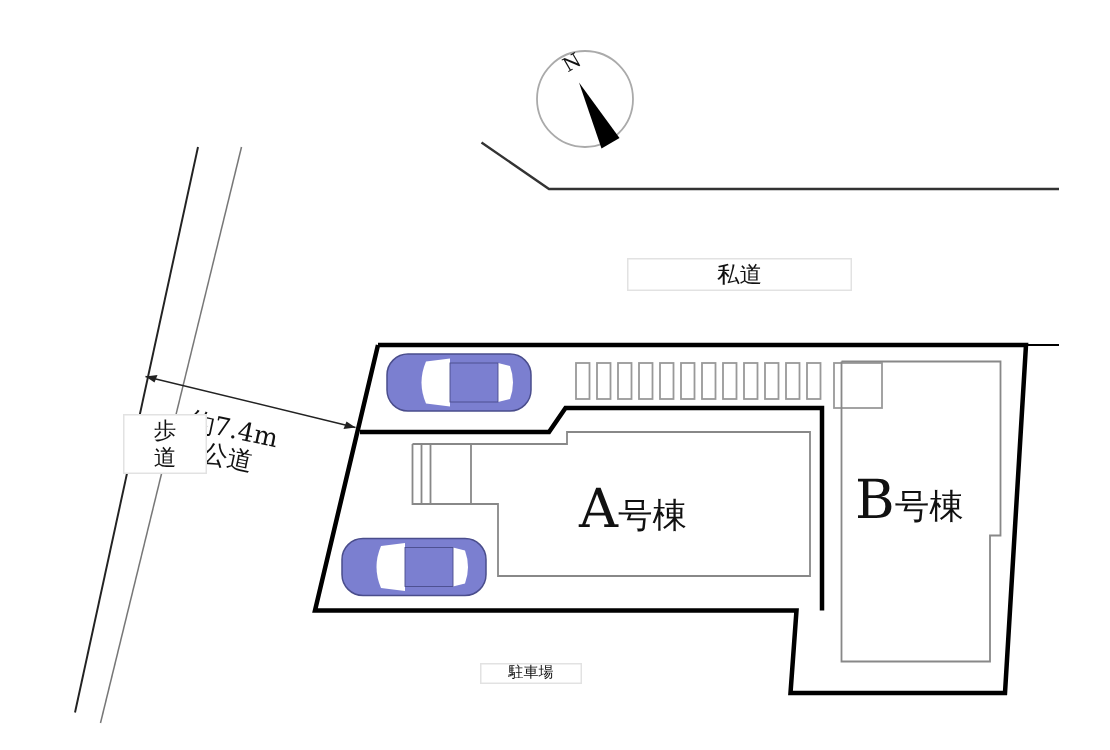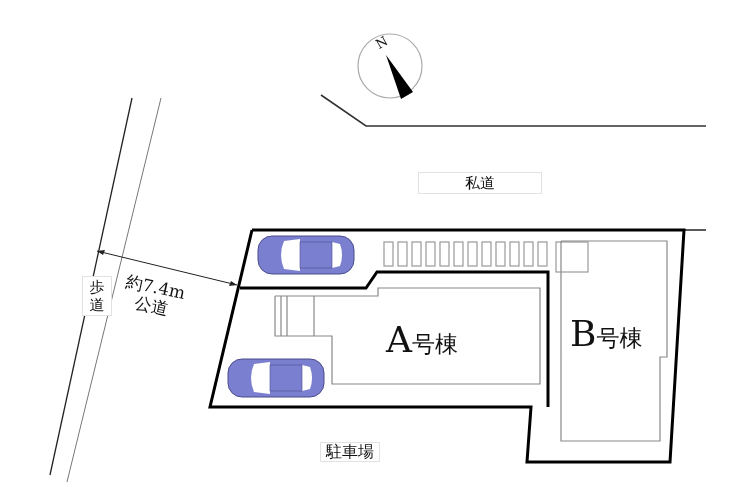--- a/index.html
+++ b/index.html
@@ -1,24 +1,24 @@
 <!DOCTYPE html>
 <html><head>
   <meta charset="utf-8">
   <style>
     html, body { margin: 0; padding: 0; background: #ffffff; }
     body { width: 740px; height: 500px; overflow: hidden; position: relative;
            font-family: "DejaVu Serif", "Liberation Serif", serif; }
     #stage { position: absolute; left: 0; top: 0; width: 740px; height: 500px; }
     .lbl { position: absolute; color: #111; white-space: nowrap; line-height: 1; }
-    .boxed { background: #fff; border: 1px solid #e2e2e2; padding: 1px 5px; }
+    .boxed { background: #fff; border: 1px solid #e2e2e2; padding: 1px 18px; }
     .private-road { left: 418px; top: 172px; width: 112px; text-align: center; font-size: 15px; line-height: 18px; }
     .public-road { left: 128px; top: 272px; font-size: 17px; transform: rotate(12deg); transform-origin: left top; text-align: center; line-height: 19px; }
     .sidewalk { left: 82px; top: 276px; font-size: 15px; width: 18px; line-height: 18px; text-align: center; }
-    .parking { left: 320px; top: 442px; font-size: 16px; }
+    .parking { left: 320px; top: 442px; font-size: 10px; }
     .bldg-a { left: 386px; top: 322px; }
     .bldg-b { left: 570px; top: 316px; }
     .bldg .big { font-size: 36px; vertical-align: baseline; }
     .bldg .small { font-size: 23px; vertical-align: baseline; }
     .north-n { left: 376px; top: 36px; font-size: 13px; transform: rotate(-30deg); }
   </style>
 </head>
 <body>
 
 <div id="stage">

